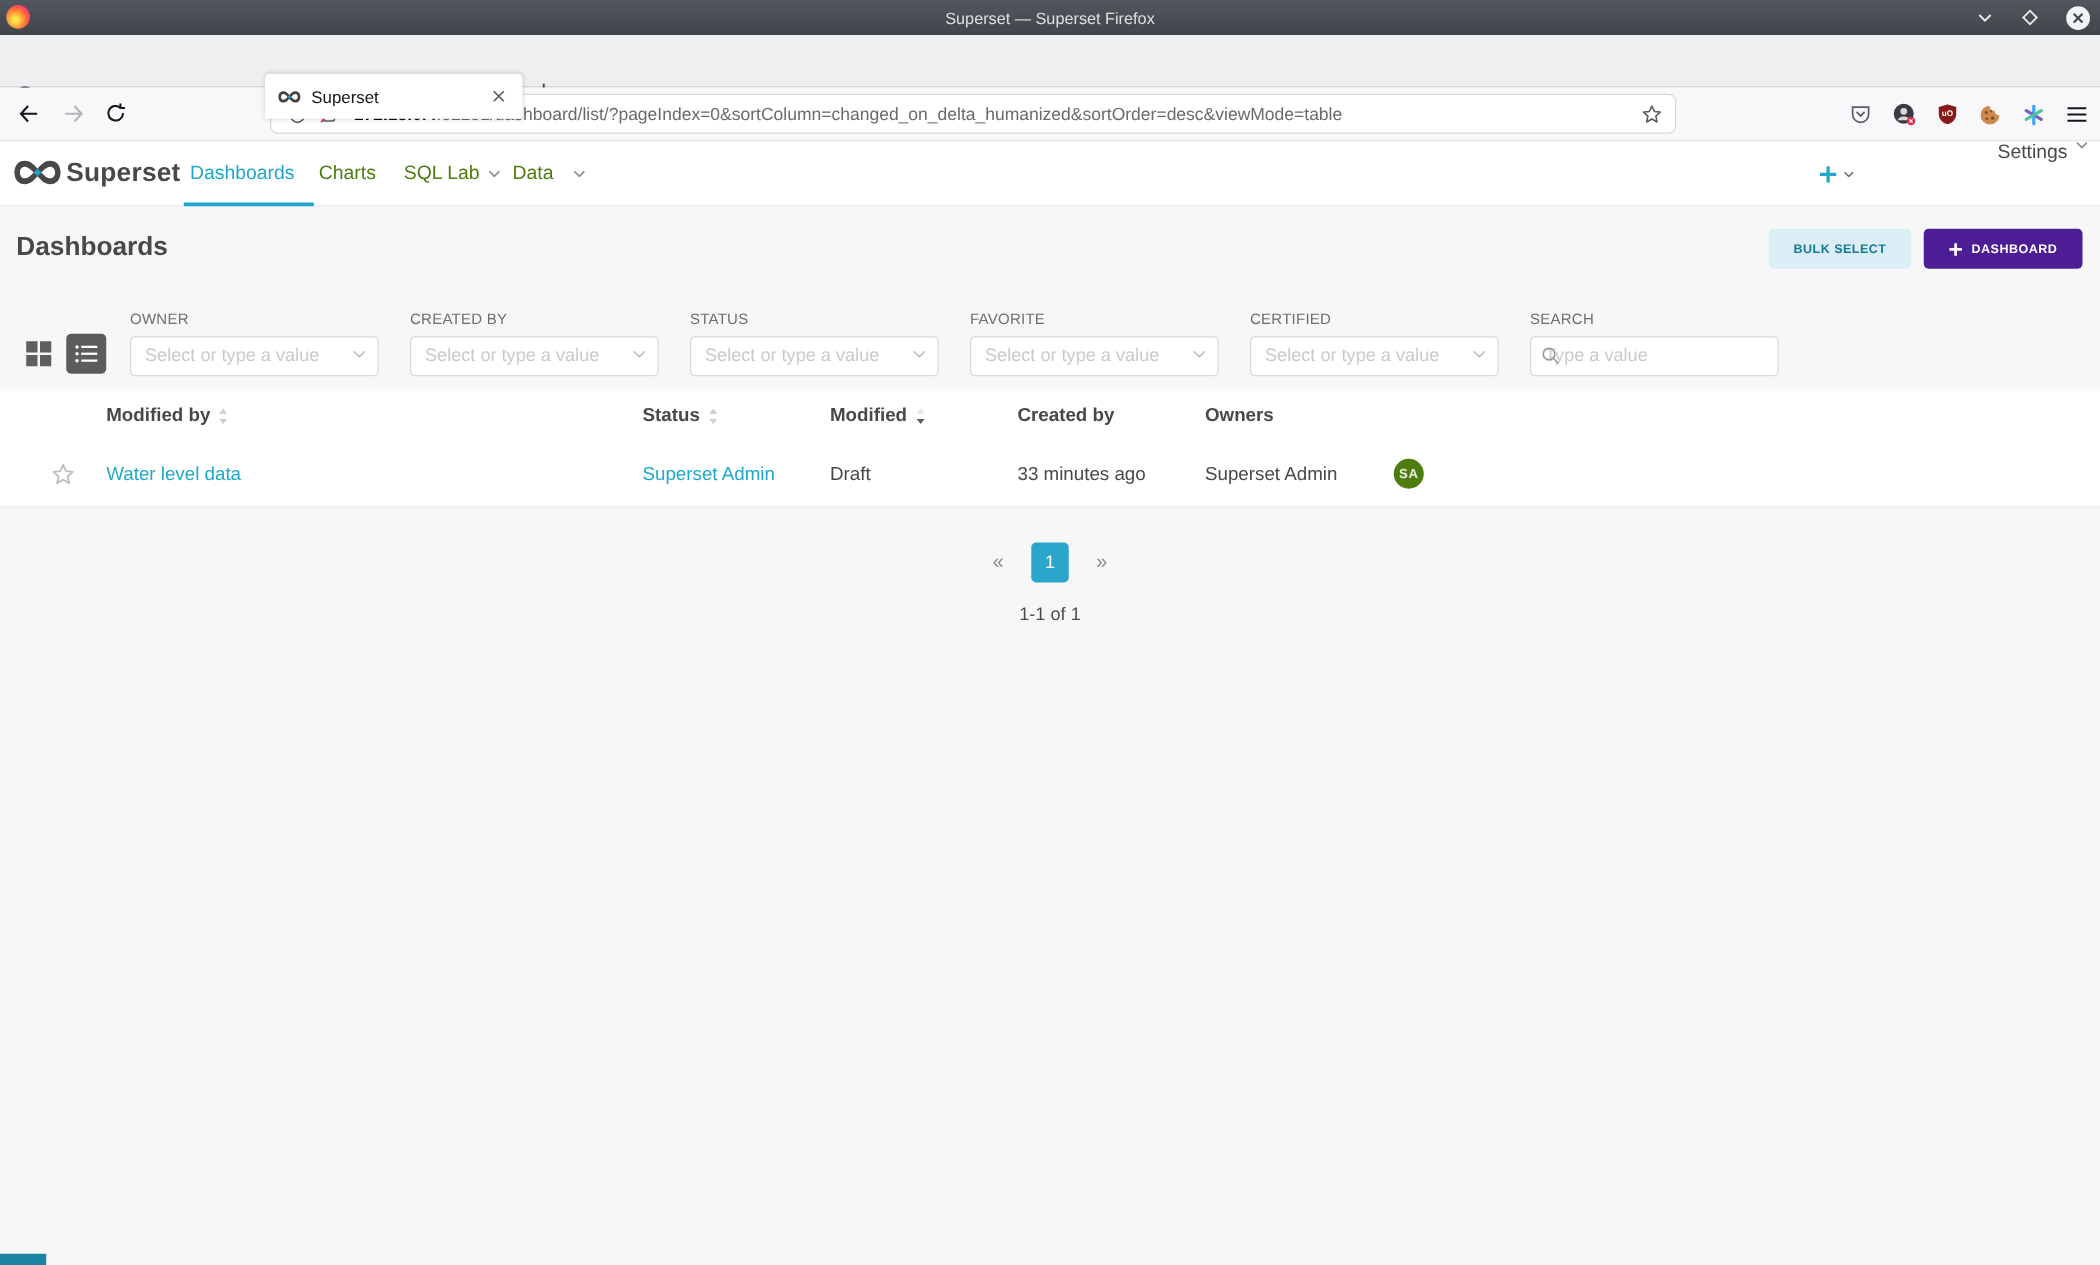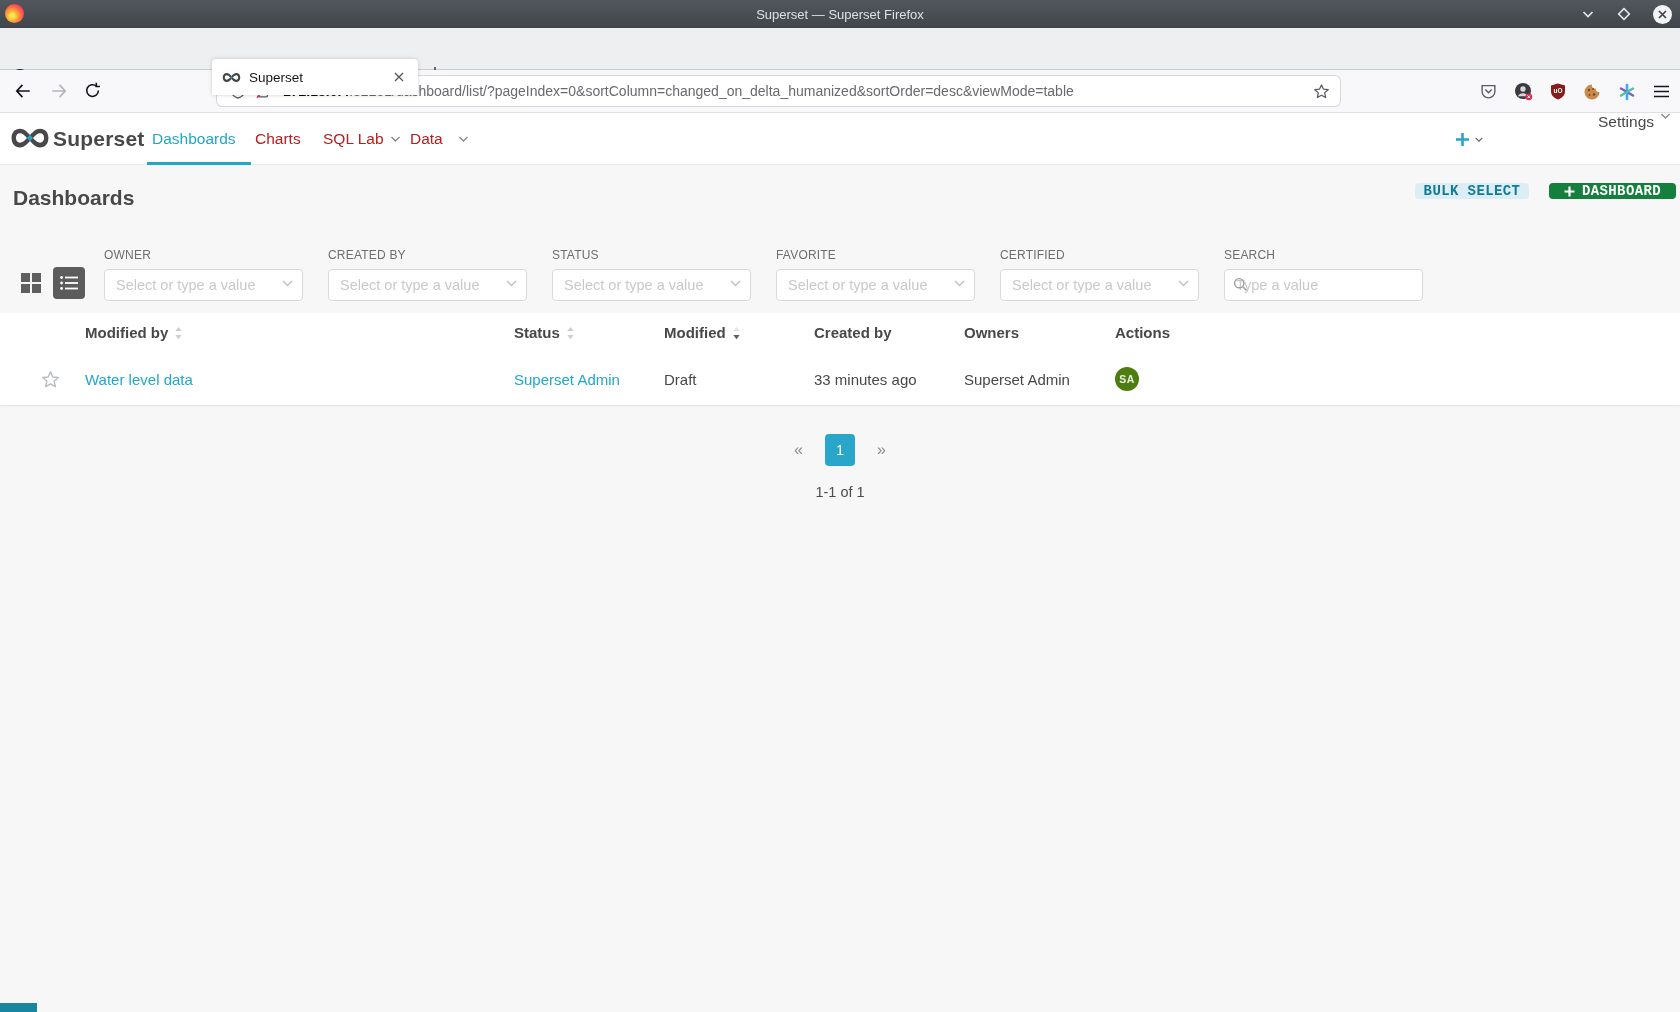--- a/index.html
+++ b/index.html
@@ -37,33 +37,33 @@
   .url-text { font-size:14px; color:#69696E; white-space:nowrap; overflow:hidden; flex:1 1 auto; }
   .url-text b { color:#0C0C0D; font-weight:600; }
   .url-star { margin:0 10px; }
   .tb-right { position:absolute; right:10px; top:0; height:43px; display:flex; align-items:center; gap:17px; }
 
   
   .app-navbar { position:absolute; left:0; top:113px; width:1680px; height:52px; background:#FFFFFF;
     border-bottom:1px solid #ECECEC; }
   .brand-logo { position:absolute; left:10px; top:13px; }
   .brand-name { position:absolute; left:53px; top:14px; font-size:21px; font-weight:700; color:#484848; letter-spacing:.2px; }
-  .nav-item { position:absolute; top:0; height:52px; display:flex; align-items:center; font-size:15.5px; color:#b91c1c; gap:7px; }
+  .nav-item { position:absolute; top:0; height:52px; display:flex; align-items:center; font-size:15.5px; color:#4d7c0f; gap:7px; }
   .nav-item.active { color:#20A7C9; }
   .nav-underline { position:absolute; left:147px; top:49px; width:104px; height:3px; background:#20A7C9; }
   .nav-right-plus { position:absolute; left:1455px; top:0; height:52px; display:flex; align-items:center; gap:5px; }
   .nav-right-settings { position:absolute; left:1598px; top:0; height:52px; display:flex; gap:7px;
     font-size:15.5px; color:#484848; }
 
   
   .page-title { position:absolute; left:13px; top:186px; font-size:21px; font-weight:700; color:#484848; }
-  .btn { position:absolute; top:183px; height:16px; border-radius:4px; border:none; font-family:Liberation Mono, monospace;
-    font-size:14px; font-weight:700; letter-spacing:.4px; display:flex; align-items:center; justify-content:center; cursor:pointer; }
+  .btn { position:absolute; top:183px; height:32px; border-radius:4px; border:none; font-family:Liberation Sans, sans-serif;
+    font-size:10px; font-weight:700; letter-spacing:.4px; display:flex; align-items:center; justify-content:center; cursor:pointer; }
   .btn-bulk { left:1415px; width:114px; background:#DCEEF5; color:#157A96; }
-  .btn-primary { left:1539px; width:127px; background:#15803d; color:#FFFFFF; gap:7px;margin-left:10px; }
+  .btn-primary { left:1539px; width:127px; background:#4c1d95; color:#FFFFFF; gap:7px; }
 
   
   .view-toggle-grid { position:absolute; left:20px; top:272px; }
   .view-toggle-list { position:absolute; left:53px; top:267px; width:32px; height:32px; background:#5C5C5C;
     border-radius:4px; display:flex; align-items:center; justify-content:center; }
   .filter { position:absolute; top:248px; width:199px; }
   .filter-label { font-size:12px; color:#6E6E6E; letter-spacing:.2px; margin-bottom:7px; }
   .select-box { position:relative; width:199px; height:32px; }
   .select-box input { width:100%; height:100%; border:1px solid #D9D9D9; border-radius:4px; background:#FFF;
     padding:0 28px 0 11px; font-size:14.5px; font-family:"Liberation Sans",sans-serif; color:#484848; outline:none; }
@@ -433,23 +433,20 @@
               <path d="M5 15 L1.4 10.4 H8.6 Z" fill="#5F5F5F"></path>
             </svg>
         </span>
       </div>
       <div class="th">
         <span>Created by</span>
       </div>
       <div class="th">
         <span>Owners</span>
       </div>
-      <div class="th">
-        <span>Actions</span>
-      </div>
     </div>
 
     <div class="tr body">
       <div style="display:flex;justify-content:center;">
         <span>
           <svg width="19" height="19" viewBox="0 0 20 20">
               <path d="M10 2 L12.4 7.3 L18.2 7.9 L13.8 11.8 L15.1 17.5 L10 14.5 L4.9 17.5 L6.2 11.8 L1.8 7.9 L7.6 7.3 Z" fill="none" stroke="#B9BEC4" stroke-width="1.5" stroke-linejoin="round"></path>
             </svg>
         </span>
       </div>

